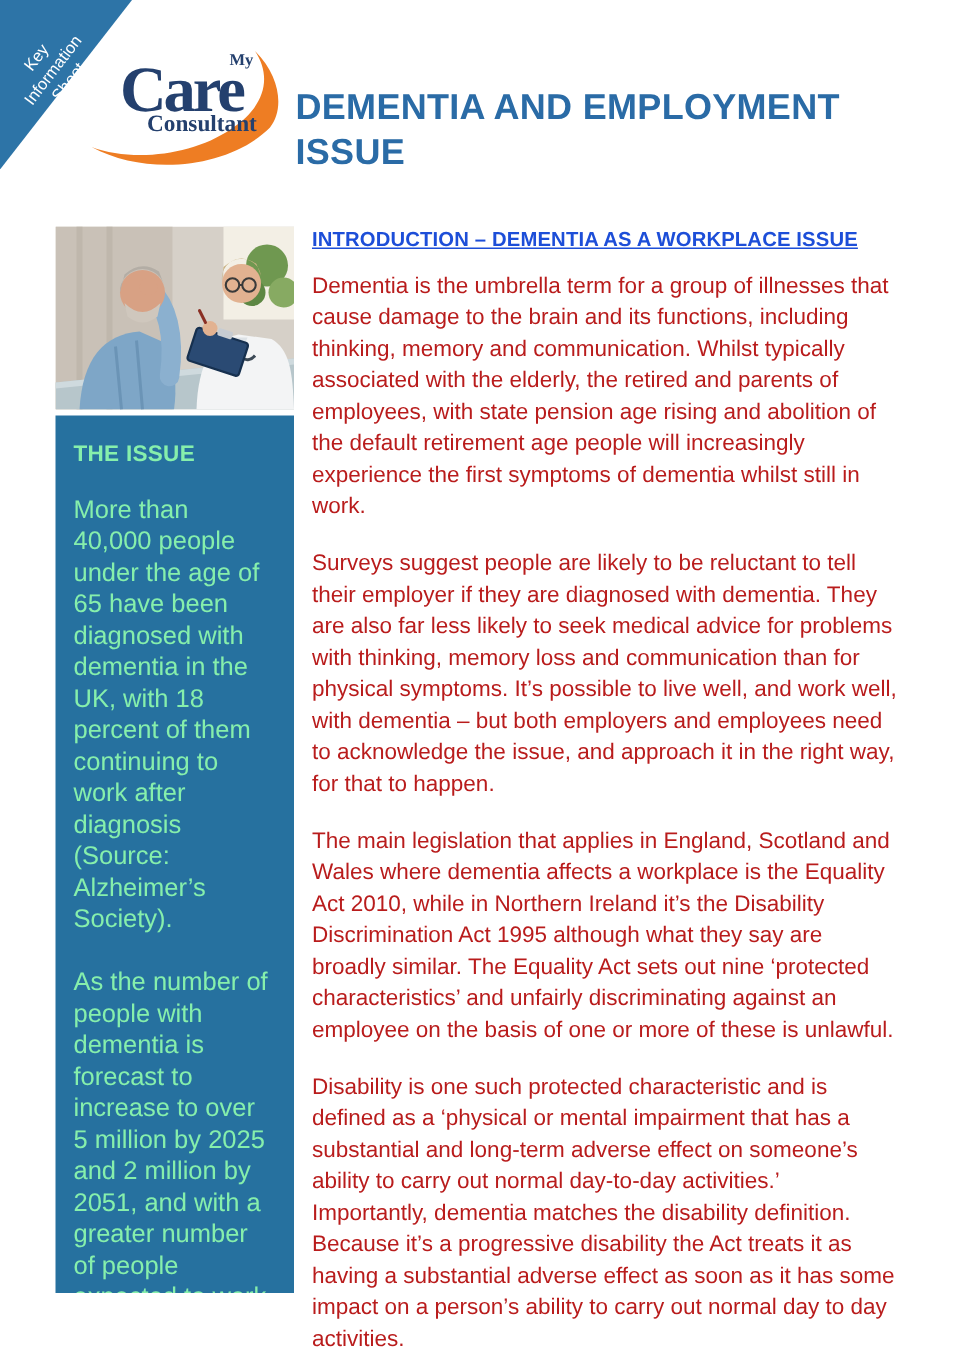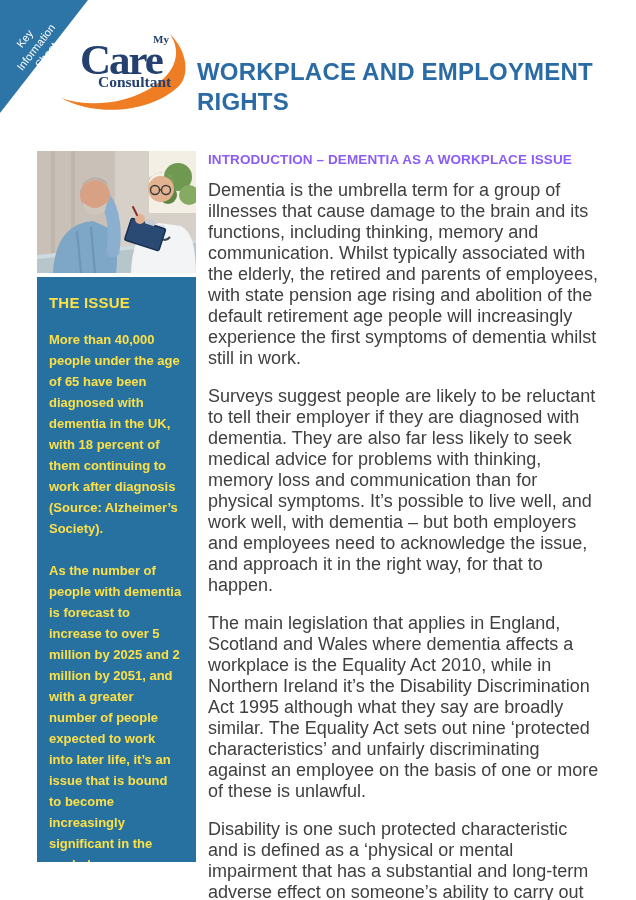--- a/index.html
+++ b/index.html
@@ -24,52 +24,52 @@
   .page-title {
     position:absolute; left:197px; top:41px; width:404px;
     font-size:24px; font-weight:bold; line-height:30px;
     color:#2a6ba6; letter-spacing:0.2px;
   }
   
   .photo { position:absolute; left:37px; top:151px; width:159px; height:122px; }
   
   .sidebar {
     position:absolute; left:37px; top:277px; width:159px; height:585px;
-    background:#26719f; color:#fde047; box-sizing:border-box;
+    background:#26719f; color:#86efac; box-sizing:border-box;
     padding:17px 14px 0 12px; overflow:hidden;
   }
   .sidebar-heading { font-size:15px; font-weight:bold; margin:0 0 18px 0; letter-spacing:0.2px; }
-  .sidebar p { font-size:13px; font-weight:bold; line-height:21px; margin:0 0 21px 0; }
+  .sidebar p { font-size:17px; font-weight:normal; line-height:21px; margin:0 0 21px 0; }
   
   .main { position:absolute; left:208px; top:152px; width:392px; }
   .section-heading {
-    color:#8b5cf6; font-size:13.5px; font-weight:bold;
-    margin:0 0 13px 0; letter-spacing:0.1px;
+    color:#1d4ed8; font-size:13.5px; font-weight:bold;
+    margin:0 0 13px 0; letter-spacing:0.1px;text-decoration:underline;
   }
   .section-heading.law { margin-top:25px; }
-  .main p { color:#404040; font-size:18px; line-height:21px; margin:0 0 17px 0; }
+  .main p { color:#b91c1c; font-size:15px; line-height:21px; margin:0 0 17px 0; }
 </style>
 </head>
 <body>
 
 <div class="ribbon"></div>
 <div class="ribbon-text">
   <div>Key</div>
   <div>Information</div>
   <div>Sheet</div>
 </div>
 
 <svg class="logo" viewBox="0 0 138 88" aria-hidden="true">
   <path d="M 3 68 C 40 88, 95 82, 122 55 C 131 44, 130 22, 112 4 C 124 22, 118 42, 96 56 C 70 74, 30 78, 3 68 Z" fill="#ee7d23"></path>
   <text x="22" y="44" font-family="Liberation Serif, serif" font-weight="bold" font-size="43" letter-spacing="-2" fill="#24406e">Care</text>
   <text x="95" y="13" font-family="Liberation Serif, serif" font-weight="bold" font-size="11" fill="#24406e">My</text>
   <text x="40" y="57" font-family="Liberation Serif, serif" font-weight="bold" font-size="15.5" fill="#24406e">Consultant</text>
 </svg>
 
-<h1 class="page-title">WORKPLACE AND EMPLOYMENT RIGHTS</h1>
+<h1 class="page-title">DEMENTIA AND EMPLOYMENT ISSUE</h1>
 
 <svg class="photo" viewBox="0 0 159 122" aria-hidden="true">
   <rect x="0" y="0" width="159" height="122" fill="#d6d0c8"></rect>
   <rect x="0" y="0" width="78" height="122" fill="#c9c1b7"></rect>
   <rect x="14" y="0" width="4" height="122" fill="#bfb7ac"></rect>
   <rect x="34" y="0" width="4" height="122" fill="#bfb7ac"></rect>
   <rect x="112" y="0" width="47" height="62" fill="#f3efe5"></rect>
   <g>
     <circle cx="141" cy="26" r="14" fill="#6f9850"></circle>
     <circle cx="152" cy="44" r="10" fill="#87aa62"></circle>

